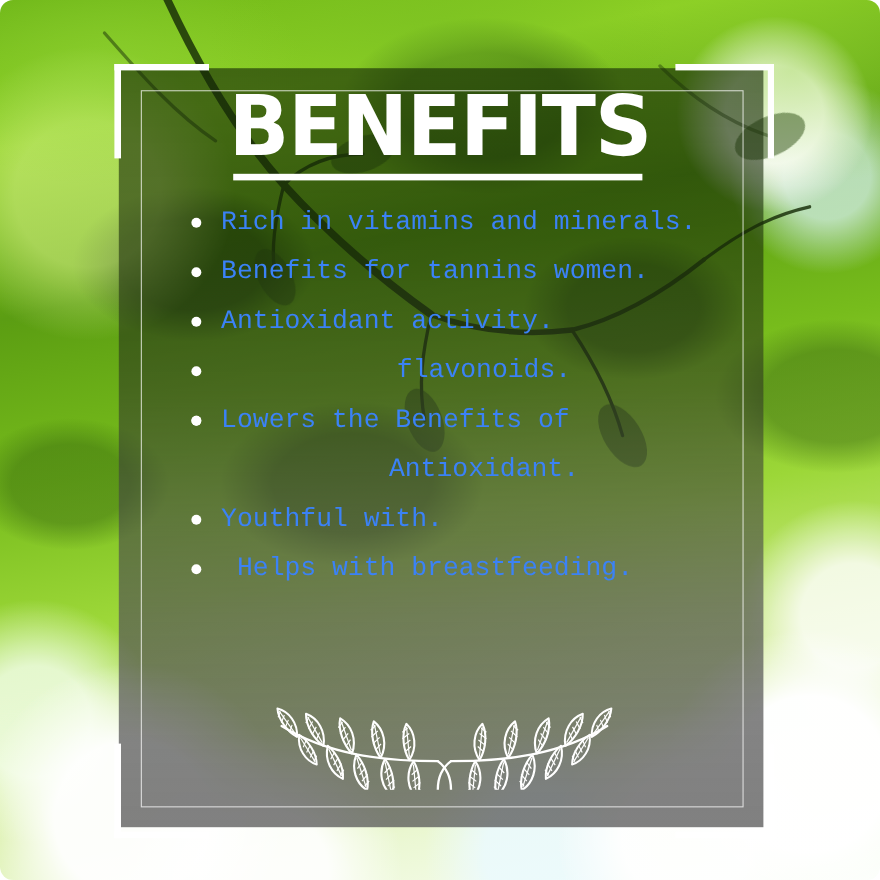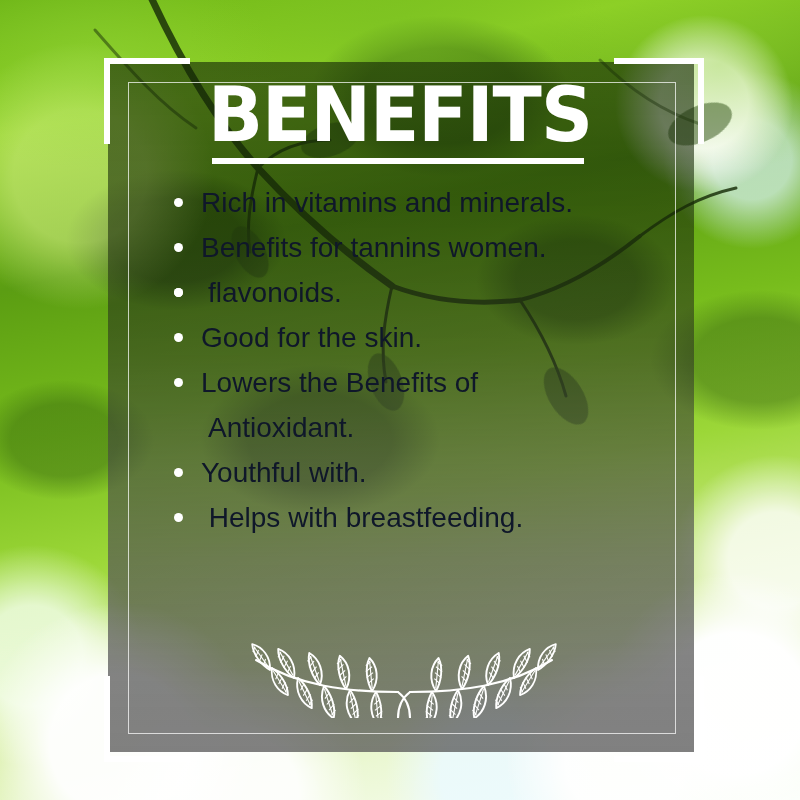--- a/index.html
+++ b/index.html
@@ -12,20 +12,21 @@
     overflow: hidden;
     font-family: "Liberation Sans", sans-serif;
     background: #ffffff;
   }
 
   #poster {
     position: relative;
     width: 800px;
     height: 800px;
     overflow: hidden;
+    border-radius: 12px;
   }
 
   
   .photo {
     position: absolute;
     inset: 0;
     background-color: #86c32a;
     background-image:
       
       radial-gradient(circle at 92% 88%, rgba(255,255,255,0.98) 0 7%, rgba(255,255,255,0) 13%),
@@ -163,42 +164,43 @@
 
   
   .list {
     position: absolute;
     left: 172px;
     top: 180px;
     width: 500px;
     margin: 0;
     padding: 0;
     list-style: none;
-    color: #0f172a;
-    font-family: Liberation Sans, sans-serif;
-    font-size: 28px;
+    color: #3b82f6;
+    font-family: Liberation Mono, monospace;
+    font-size: 24px;
     line-height: 45px;
     font-weight: 400;
   }
   .list li {
     position: relative;
     padding-left: 29px;
     white-space: pre-wrap;
   }
   .list li .dot {
     position: absolute;
     left: 2px;
     top: 18px;
     width: 9px;
     height: 9px;
     border-radius: 50%;
     background: #ffffff;
   }
   .list li.cont {
     padding-left: 36px;
+    text-align: center;
   }
 
   
   .ornament {
     position: absolute;
     left: 248px;
     top: 634px;
     width: 312px;
     height: 84px;
   }
@@ -241,24 +243,24 @@
   <div class="bracket bracket-tr"></div>
   <div class="bracket bracket-bl"></div>
   <div class="bracket bracket-br"></div>
 
   <div class="title">BENEFITS</div>
   <div class="title-rule"></div>
 
   <ul class="list" id="bullet-list">
       <li><span class="dot"></span><span>Rich in vitamins and minerals.</span></li>
       <li><span class="dot"></span><span>Benefits for tannins women.</span></li>
-      <li><span class="dot"></span></li>
+      <li><span class="dot"></span><span>Antioxidant activity.</span></li>
       <li><span class="dot"></span></li>
       <li class="cont"><span>flavonoids.</span></li>
-      <li><span class="dot"></span><span>Good for the skin.</span></li>
+      <li><span class="dot"></span></li>
       <li><span class="dot"></span><span>Lowers the Benefits of</span></li>
       <li class="cont"><span>Antioxidant.</span></li>
       <li><span class="dot"></span><span>Youthful with.</span></li>
       <li><span class="dot"></span><span> Helps with breastfeeding.</span></li>
     </ul>
 
   <svg class="ornament" viewBox="0 0 312 84">
     <defs>
       <g id="leafShape">
         <path d="M0 0 C 10 -4, 24 -4, 33 2 C 24 9, 10 9, 0 0 Z" fill="none" stroke="#ffffff" stroke-width="1.9" stroke-linejoin="round"></path>

